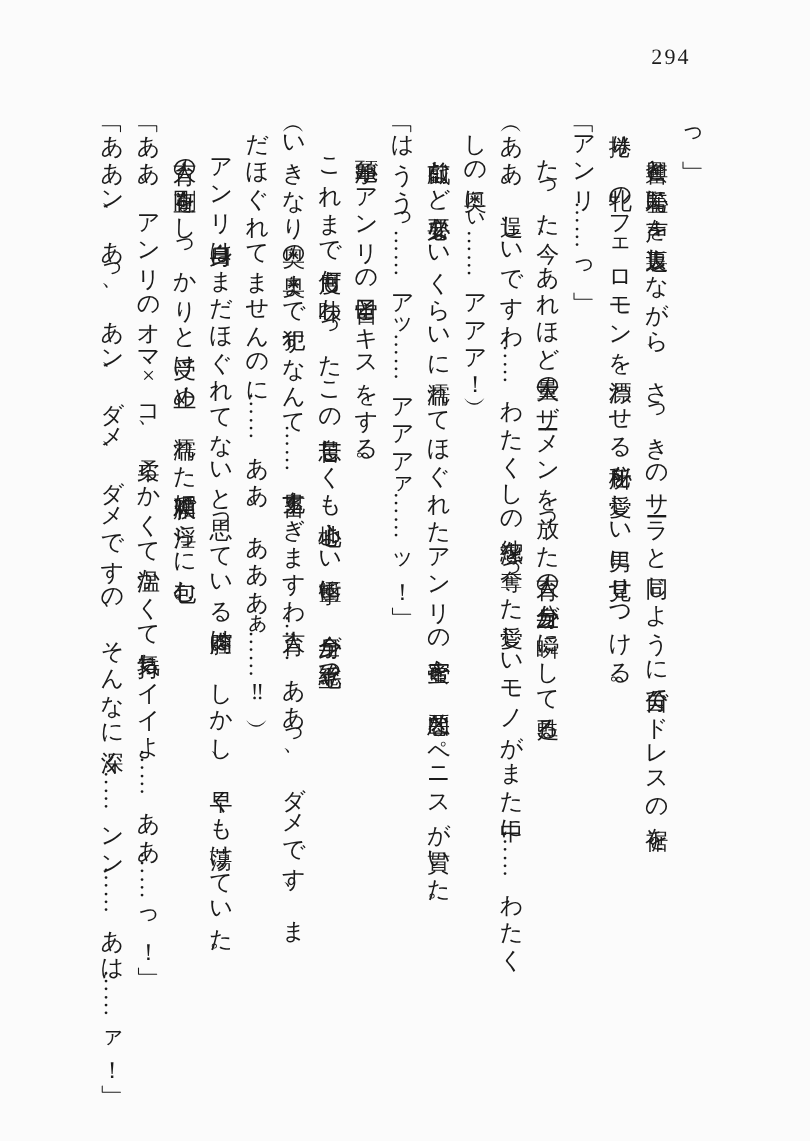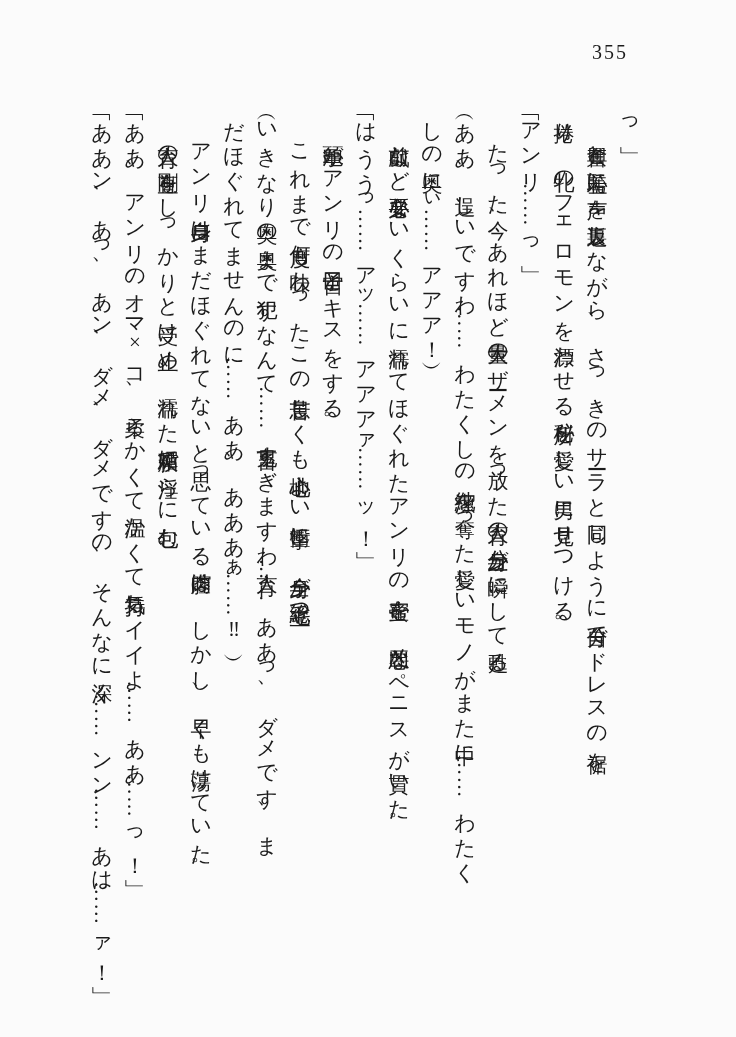--- a/index.html
+++ b/index.html
@@ -43,21 +43,21 @@
     white-space: nowrap;
   }
   .vtext p.indent {
     text-indent: 22px;      
   }
 </style>
 </head>
 <body style="background: rgb(251, 251, 251); color: rgb(27, 27, 27);">
 
 <div class="page">
-  <div class="page-number">355</div>
+  <div class="page-number">294</div>
 
   <div class="vtext">
       <p>っ」</p>
       <p class="indent">興奮と羞恥に声を裏返しながら、さっきのサーラと同じように自分でドレスの裾を</p>
       <p>捲り、牝のフェロモンを漂わせる秘所を愛しい男に見せつける。</p>
       <p>「アンリ……っ」</p>
       <p class="indent">たった今、あれほど大量のザーメンを放った育人の分身が一瞬にして甦る。</p>
       <p>（ああ、逞しいですわ……わたくしの純潔を奪った愛しいモノがまた中に……わたく</p>
       <p>しの奥にぃ……アアア！）</p>
       <p class="indent">前戯など必要ないくらいに濡れてほぐれたアンリの蜜壺を、凶悪なペニスが貫いた。</p>

